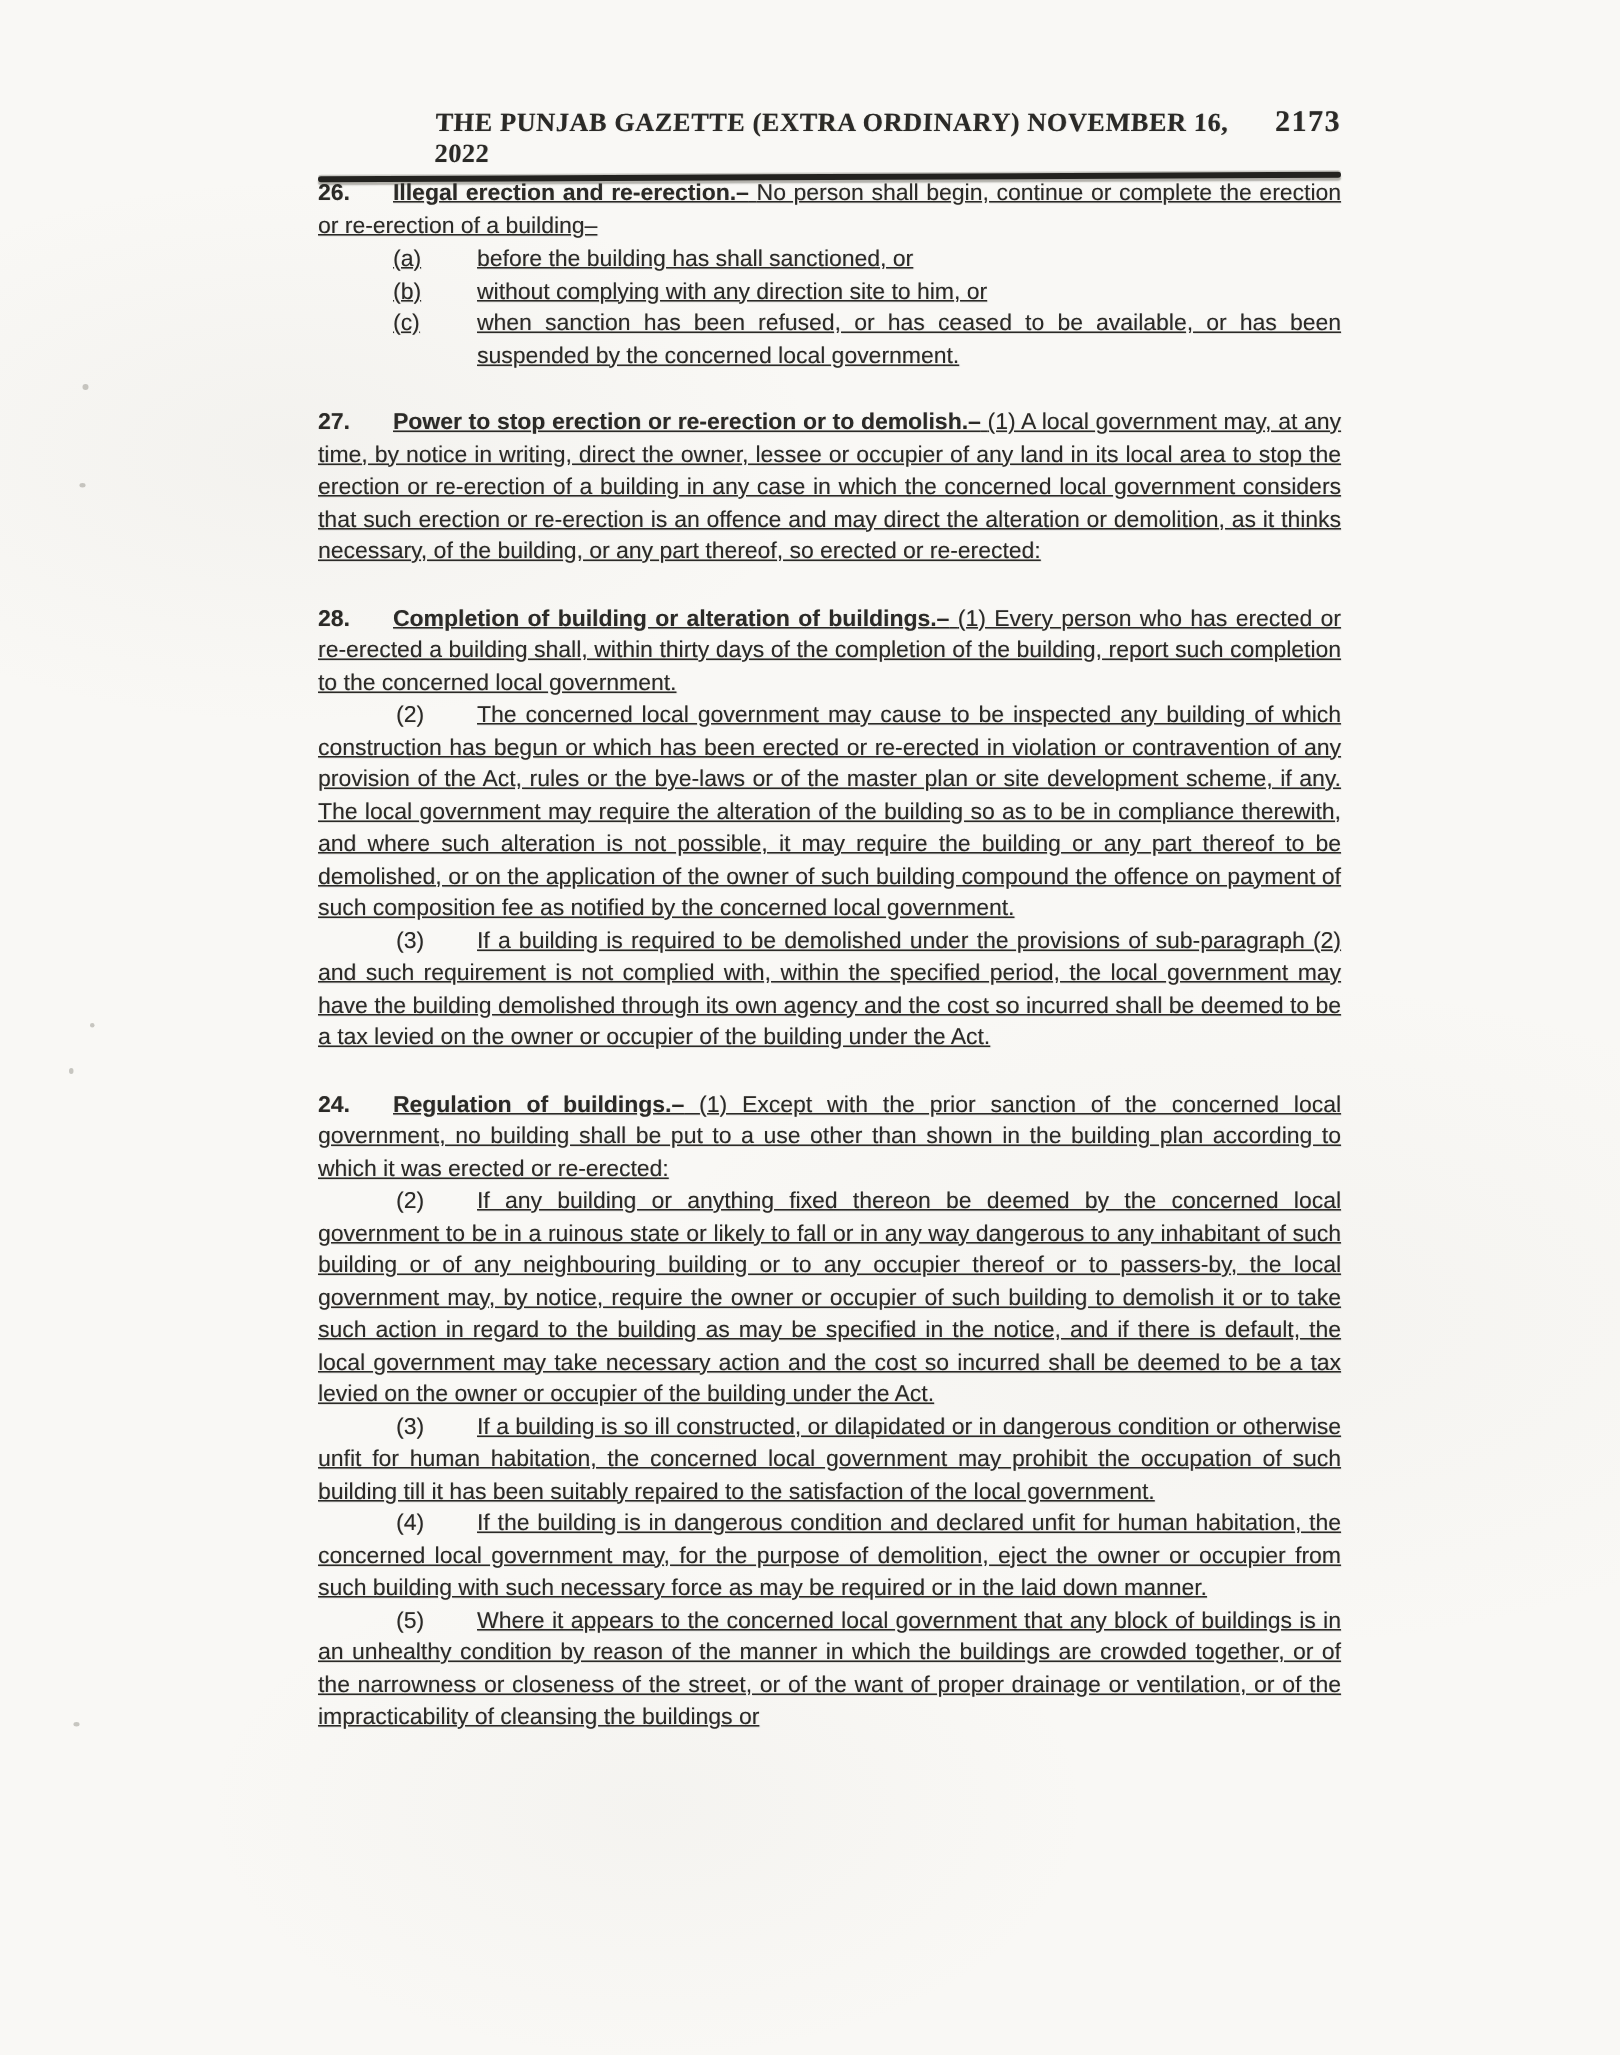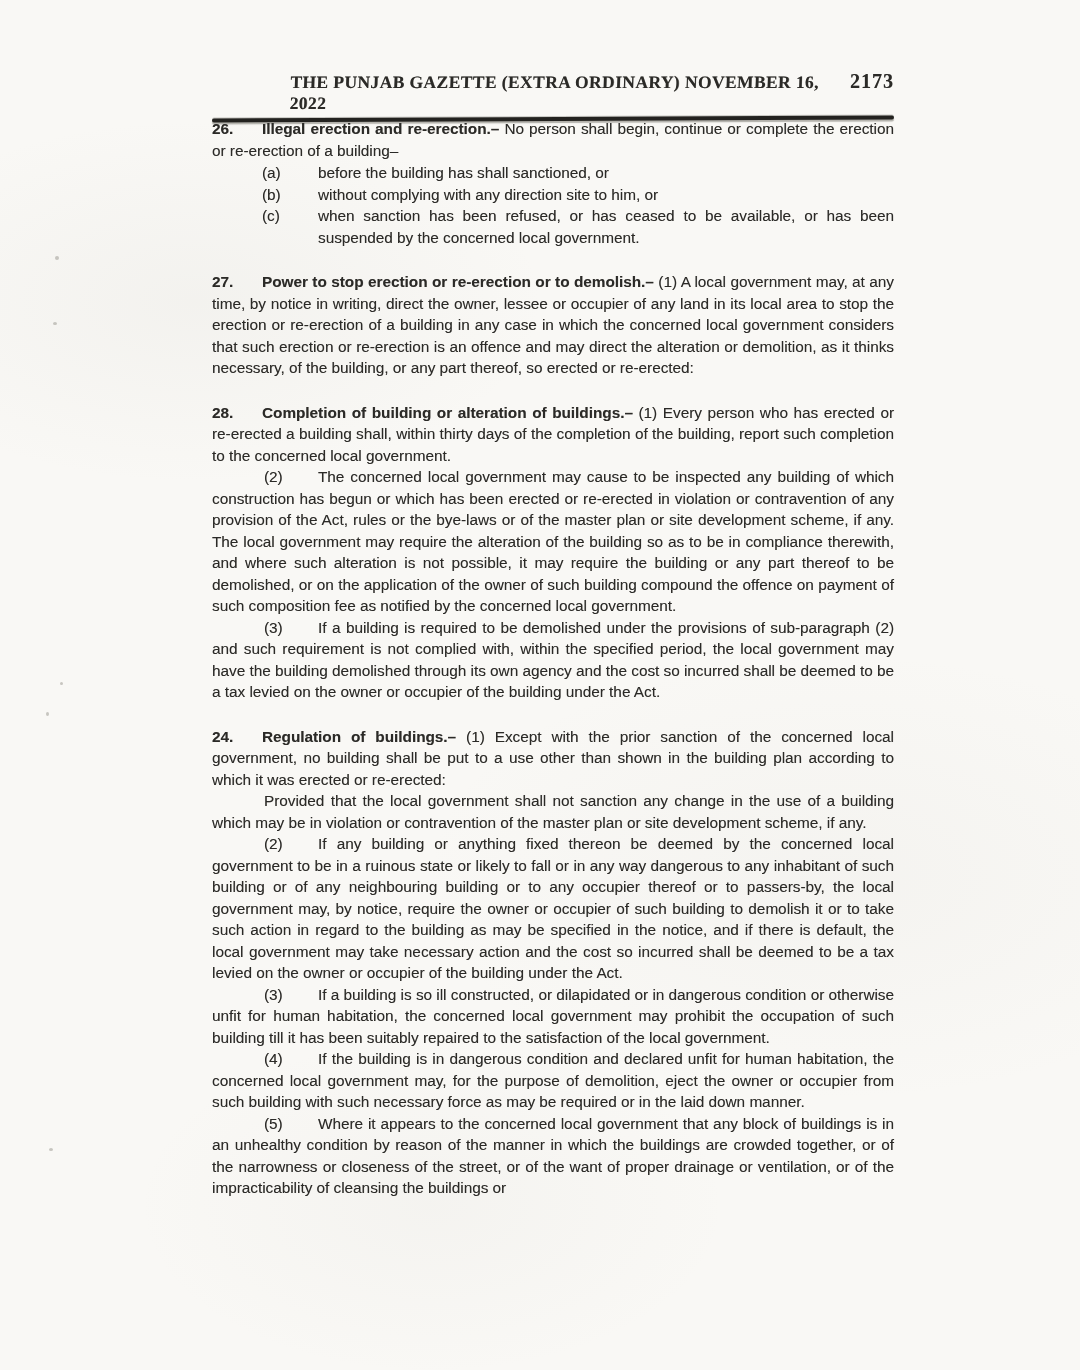--- a/index.html
+++ b/index.html
@@ -38,21 +38,21 @@
     box-shadow:0 2px 1px rgba(90,88,80,.45), 0 -1px 0 rgba(90,88,80,.3);
     transform:rotate(-.25deg);
     border-radius:2px;
   }
   .content{
     position:absolute;left:212px;top:118px;width:682px;
     font-size:15.3px;line-height:21.5px;
     text-align:justify;
     text-shadow:.25px .25px .5px rgba(45,44,40,.35);
   }
-  .section{margin-bottom:23px;}
+  .section{margin-bottom:23px;text-decoration:underline;}
   .section p{margin:0;}
   .sec-num{display:inline-block;width:50px;font-weight:bold;}
   .sec-heading{font-weight:bold;}
   .clauses{margin-left:50px;margin-top:1px;}
   .clause{display:flex;}
   .clause-label{flex:0 0 56px;}
   .clause-text{flex:1;text-align:justify;}
   .sub{text-indent:52px;}
   .p-label{display:inline-block;width:54px;text-indent:0;}
   .speck{position:absolute;border-radius:50%;background:rgba(150,148,140,.5);}
@@ -106,21 +106,20 @@
     </div>
 
     <div class="section">
       <p><span class="sec-num">28.</span><span class="sec-heading">Completion of building or alteration of buildings.–</span> <span>(1) Every person who has erected or re-erected a building shall, within thirty days of the completion of the building, report such completion to the concerned local government.</span></p>
       <p class="sub"><span class="p-label">(2)</span><span>The concerned local government may cause to be inspected any building of which construction has begun or which has been erected or re-erected in violation or contravention of any provision of the Act, rules or the bye-laws or of the master plan or site development scheme, if any. The local government may require the alteration of the building so as to be in compliance therewith, and where such alteration is not possible, it may require the building or any part thereof to be demolished, or on the application of the owner of such building compound the offence on payment of such composition fee as notified by the concerned local government.</span></p>
       <p class="sub"><span class="p-label">(3)</span><span>If a building is required to be demolished under the provisions of sub-paragraph (2) and such requirement is not complied with, within the specified period, the local government may have the building demolished through its own agency and the cost so incurred shall be deemed to be a tax levied on the owner or occupier of the building under the Act.</span></p>
     </div>
 
     <div class="section">
       <p><span class="sec-num">24.</span><span class="sec-heading">Regulation of buildings.–</span> <span>(1) Except with the prior sanction of the concerned local government, no building shall be put to a use other than shown in the building plan according to which it was erected or re-erected:</span></p>
-      <p class="sub"><span>Provided that the local government shall not sanction any change in the use of a building which may be in violation or contravention of the master plan or site development scheme, if any.</span></p>
       <p class="sub"><span class="p-label">(2)</span><span>If any building or anything fixed thereon be deemed by the concerned local government to be in a ruinous state or likely to fall or in any way dangerous to any inhabitant of such building or of any neighbouring building or to any occupier thereof or to passers-by, the local government may, by notice, require the owner or occupier of such building to demolish it or to take such action in regard to the building as may be specified in the notice, and if there is default, the local government may take necessary action and the cost so incurred shall be deemed to be a tax levied on the owner or occupier of the building under the Act.</span></p>
       <p class="sub"><span class="p-label">(3)</span><span>If a building is so ill constructed, or dilapidated or in dangerous condition or otherwise unfit for human habitation, the concerned local government may prohibit the occupation of such building till it has been suitably repaired to the satisfaction of the local government.</span></p>
       <p class="sub"><span class="p-label">(4)</span><span>If the building is in dangerous condition and declared unfit for human habitation, the concerned local government may, for the purpose of demolition, eject the owner or occupier from such building with such necessary force as may be required or in the laid down manner.</span></p>
       <p class="sub"><span class="p-label">(5)</span><span>Where it appears to the concerned local government that any block of buildings is in an unhealthy condition by reason of the manner in which the buildings are crowded together, or of the narrowness or closeness of the street, or of the want of proper drainage or ventilation, or of the impracticability of cleansing the buildings or</span></p>
     </div>
 
   </div>
 </div>
 
 </body></html>

